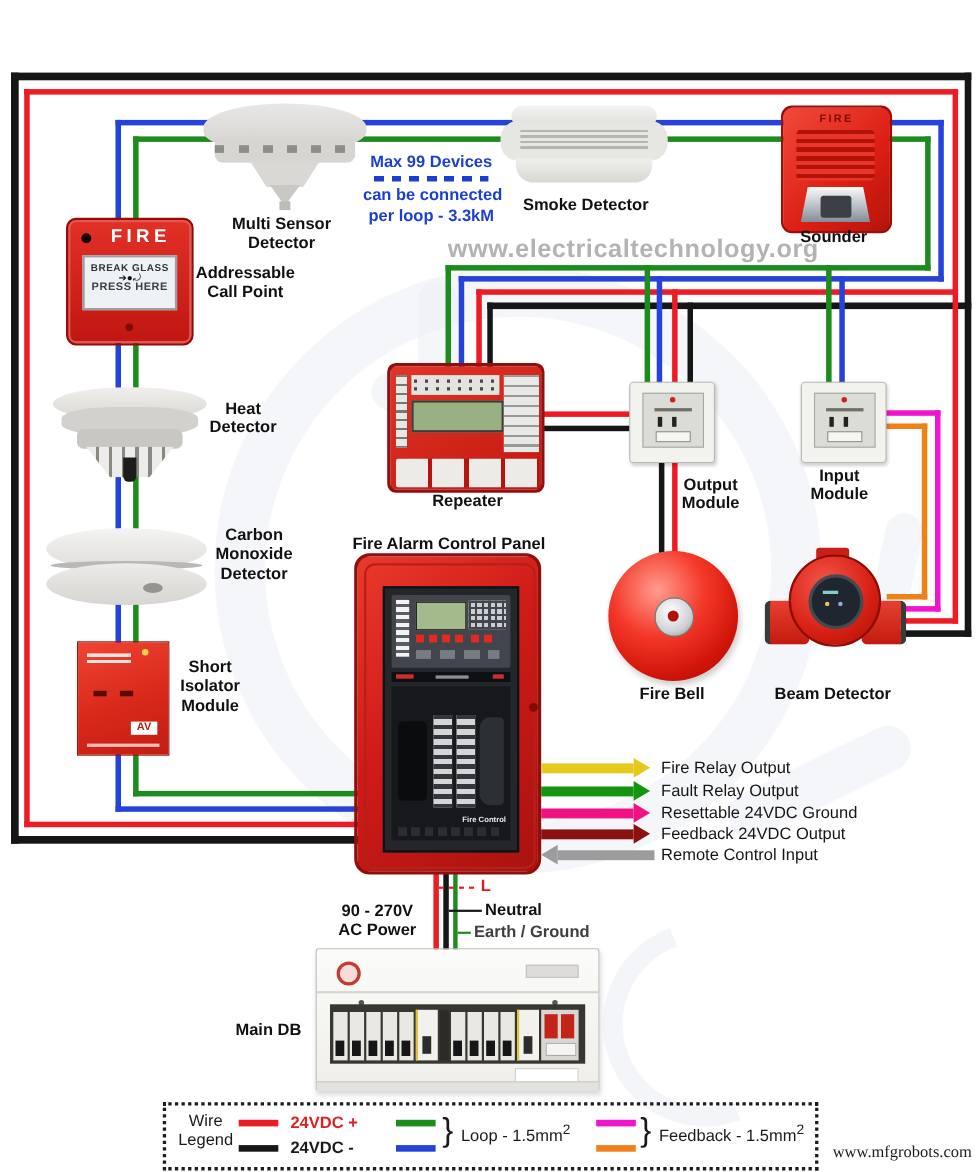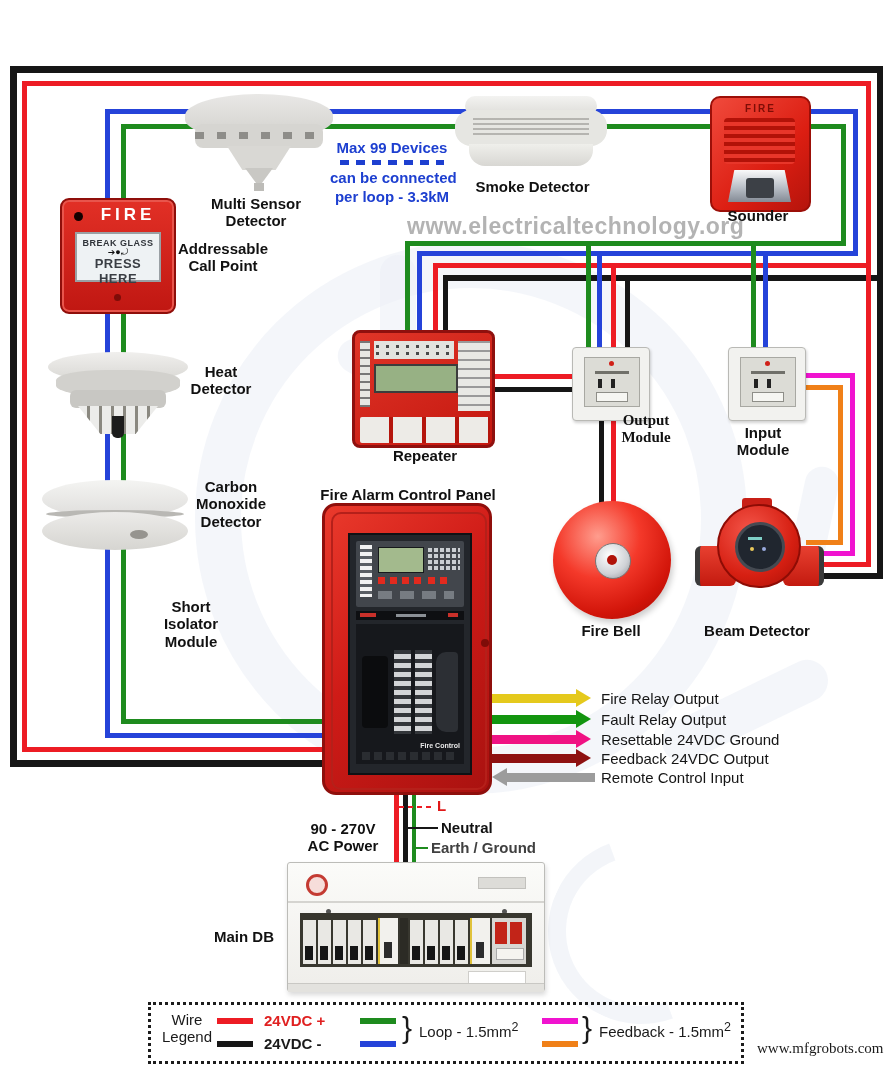--- a/index.html
+++ b/index.html
@@ -123,21 +123,21 @@
   </div>
   <div class="lbl" style="left:198px;top:195px;width:116px;">Multi Sensor
 Detector</div>
 
   <div class="dev" style="left:60px;top:198px;width:112px;height:112px;background:linear-gradient(180deg,#e23026,#c01712);border-radius:9px;border:2px solid #8f0e0a;box-shadow:inset 0 0 0 2px #e8554c;">
     <div class="abs" style="left:12px;top:12px;width:9px;height:9px;background:#140000;border-radius:50%;"></div>
     <div class="abs" style="left:26px;top:5px;width:80px;color:#fff;font-weight:800;font-size:17px;letter-spacing:4px;text-align:center;">FIRE</div>
     <div class="abs" style="left:13px;top:32px;width:82px;height:46px;background:#eef2f4;border:2px solid #9aa0a4;text-align:center;">
       <div style="margin-top:4px;font-size:9px;font-weight:800;color:#30343a;letter-spacing:.5px;">BREAK GLASS</div>
       <div style="font-size:9px;color:#111;line-height:.9;">➔●⤾</div>
-      <div style="font-size:13px;font-weight:700;color:#3a3e44;letter-spacing:.5px;">PRESS HERE</div>
+      <div style="font-size:10px;font-weight:700;color:#3a3e44;letter-spacing:.5px;">PRESS HERE</div>
     </div>
     <div class="abs" style="left:52px;top:94px;width:7px;height:7px;background:#7e0c08;border-radius:50%;"></div>
   </div>
   <div class="lbl" style="left:178px;top:240px;width:90px;">Addressable
 Call Point</div>
 
   <div class="dev" style="left:455px;top:96px;width:152px;height:78px;">
     <div class="abs" style="left:10px;top:0;width:132px;height:20px;background:linear-gradient(180deg,#f3f3f1,#dddcd8);border-radius:10px;"></div>
     <div class="abs" style="left:0;top:14px;width:152px;height:36px;background:#e6e6e2;border-radius:16px;"></div>
     <div class="abs" style="left:18px;top:22px;width:116px;height:20px;background:repeating-linear-gradient(180deg,#a9a8a4 0 2px,transparent 2px 5px);opacity:.8;"></div>
@@ -166,20 +166,28 @@
   <div class="dev" style="left:42px;top:480px;width:146px;height:78px;">
     <div class="abs" style="left:0;top:0;width:146px;height:38px;background:linear-gradient(180deg,#f4f4f2,#dedddb);border-radius:50%;"></div>
     <div class="abs" style="left:4px;top:30px;width:138px;height:8px;background:#b9b8b4;border-radius:50%;"></div>
     <div class="abs" style="left:0;top:32px;width:146px;height:38px;background:linear-gradient(180deg,#ecebe9,#d6d5d1);border-radius:50%;"></div>
     <div class="abs" style="left:88px;top:50px;width:18px;height:9px;background:#96948f;border-radius:50%;"></div>
   </div>
   <div class="lbl" style="left:190px;top:478px;width:82px;">Carbon
 Monoxide
 Detector</div>
 
+  <div class="dev" style="left:70px;top:583px;width:82px;height:102px;background:linear-gradient(160deg,#ef4533,#d8281a 55%,#c01f12);border:1px solid #a31208;">
+    <div class="abs" style="left:8px;top:10px;width:40px;height:10px;background:repeating-linear-gradient(180deg,#fff 0 3px,transparent 3px 6px);opacity:.85;"></div>
+    <div class="abs" style="left:58px;top:6px;width:6px;height:6px;background:#ffd24d;border-radius:50%;"></div>
+    <div class="abs" style="left:14px;top:44px;width:12px;height:5px;background:#5a0d06;"></div>
+    <div class="abs" style="left:38px;top:44px;width:12px;height:5px;background:#5a0d06;"></div>
+    <div class="abs" style="left:48px;top:72px;width:24px;height:12px;background:#fff;color:#c01f12;font-weight:800;font-size:10px;text-align:center;line-height:12px;">AV</div>
+    <div class="abs" style="left:8px;top:92px;width:66px;height:3px;background:#ffffff;opacity:.7;"></div>
+  </div>
   <div class="lbl" style="left:158px;top:598px;width:66px;">Short
 Isolator
 Module</div>
 
   <div class="dev" style="left:352px;top:330px;width:143px;height:118px;background:linear-gradient(150deg,#e03528,#c4170f);border-radius:8px;border:3px solid #8f100e;box-sizing:border-box;">
     <div class="abs" style="left:5px;top:8px;width:10px;height:66px;background:#e7e7e3;background-image:repeating-linear-gradient(180deg,#777 0 2px,transparent 2px 8px);"></div>
     <div class="abs" style="left:19px;top:8px;width:80px;height:18px;background:#e3e3df;background-image:repeating-linear-gradient(90deg,#4a4a4a 0 3px,transparent 3px 10px),repeating-linear-gradient(90deg,#4a4a4a 0 3px,transparent 3px 10px);background-size:80px 3px,80px 3px;background-position:2px 4px,2px 11px;background-repeat:no-repeat;"></div>
     <div class="abs" style="left:19px;top:31px;width:80px;height:25px;background:#97b184;border:2px solid #3c3c3c;"></div>
     <div class="abs" style="left:103px;top:8px;width:32px;height:70px;background:#e8e8e4;background-image:repeating-linear-gradient(180deg,#999 0 2px,transparent 2px 9px);"></div>
     <div class="abs" style="left:5px;top:84px;width:130px;height:26px;background:repeating-linear-gradient(90deg,#edebe7 0 29px,#b5150c 29px 33px);border-radius:2px;"></div>
@@ -188,21 +196,21 @@
 
   <div class="dev" style="left:572px;top:347px;width:76px;height:72px;background:#f2f2ef;border:1px solid #b9b9b5;border-radius:4px;box-shadow:1px 2px 3px rgba(0,0,0,.18);">
     <div class="abs" style="left:11px;top:9px;width:54px;height:48px;background:#dcdcd6;border:1px solid #a8a8a2;">
       <div class="abs" style="left:24px;top:3px;width:5px;height:5px;background:#d02018;border-radius:50%;"></div>
       <div class="abs" style="left:10px;top:13px;width:34px;height:3px;background:#70706a;"></div>
       <div class="abs" style="left:13px;top:21px;width:4px;height:9px;background:#222;"></div>
       <div class="abs" style="left:26px;top:21px;width:4px;height:9px;background:#222;"></div>
       <div class="abs" style="left:11px;top:34px;width:30px;height:8px;background:#f6f6f2;border:1px solid #8e8e88;"></div>
     </div>
   </div>
-  <div class="lbl" style="left:615px;top:412px;width:62px;font-family:Liberation Serif, serif;">Output
+  <div class="lbl" style="left:615px;top:432px;width:62px;">Output
 Module</div>
 
   <div class="dev" style="left:728px;top:347px;width:76px;height:72px;background:#f2f2ef;border:1px solid #b9b9b5;border-radius:4px;box-shadow:1px 2px 3px rgba(0,0,0,.18);">
     <div class="abs" style="left:11px;top:9px;width:54px;height:48px;background:#dcdcd6;border:1px solid #a8a8a2;">
       <div class="abs" style="left:24px;top:3px;width:5px;height:5px;background:#d02018;border-radius:50%;"></div>
       <div class="abs" style="left:10px;top:13px;width:34px;height:3px;background:#70706a;"></div>
       <div class="abs" style="left:13px;top:21px;width:4px;height:9px;background:#222;"></div>
       <div class="abs" style="left:26px;top:21px;width:4px;height:9px;background:#222;"></div>
       <div class="abs" style="left:11px;top:34px;width:30px;height:8px;background:#f6f6f2;border:1px solid #8e8e88;"></div>
     </div>

